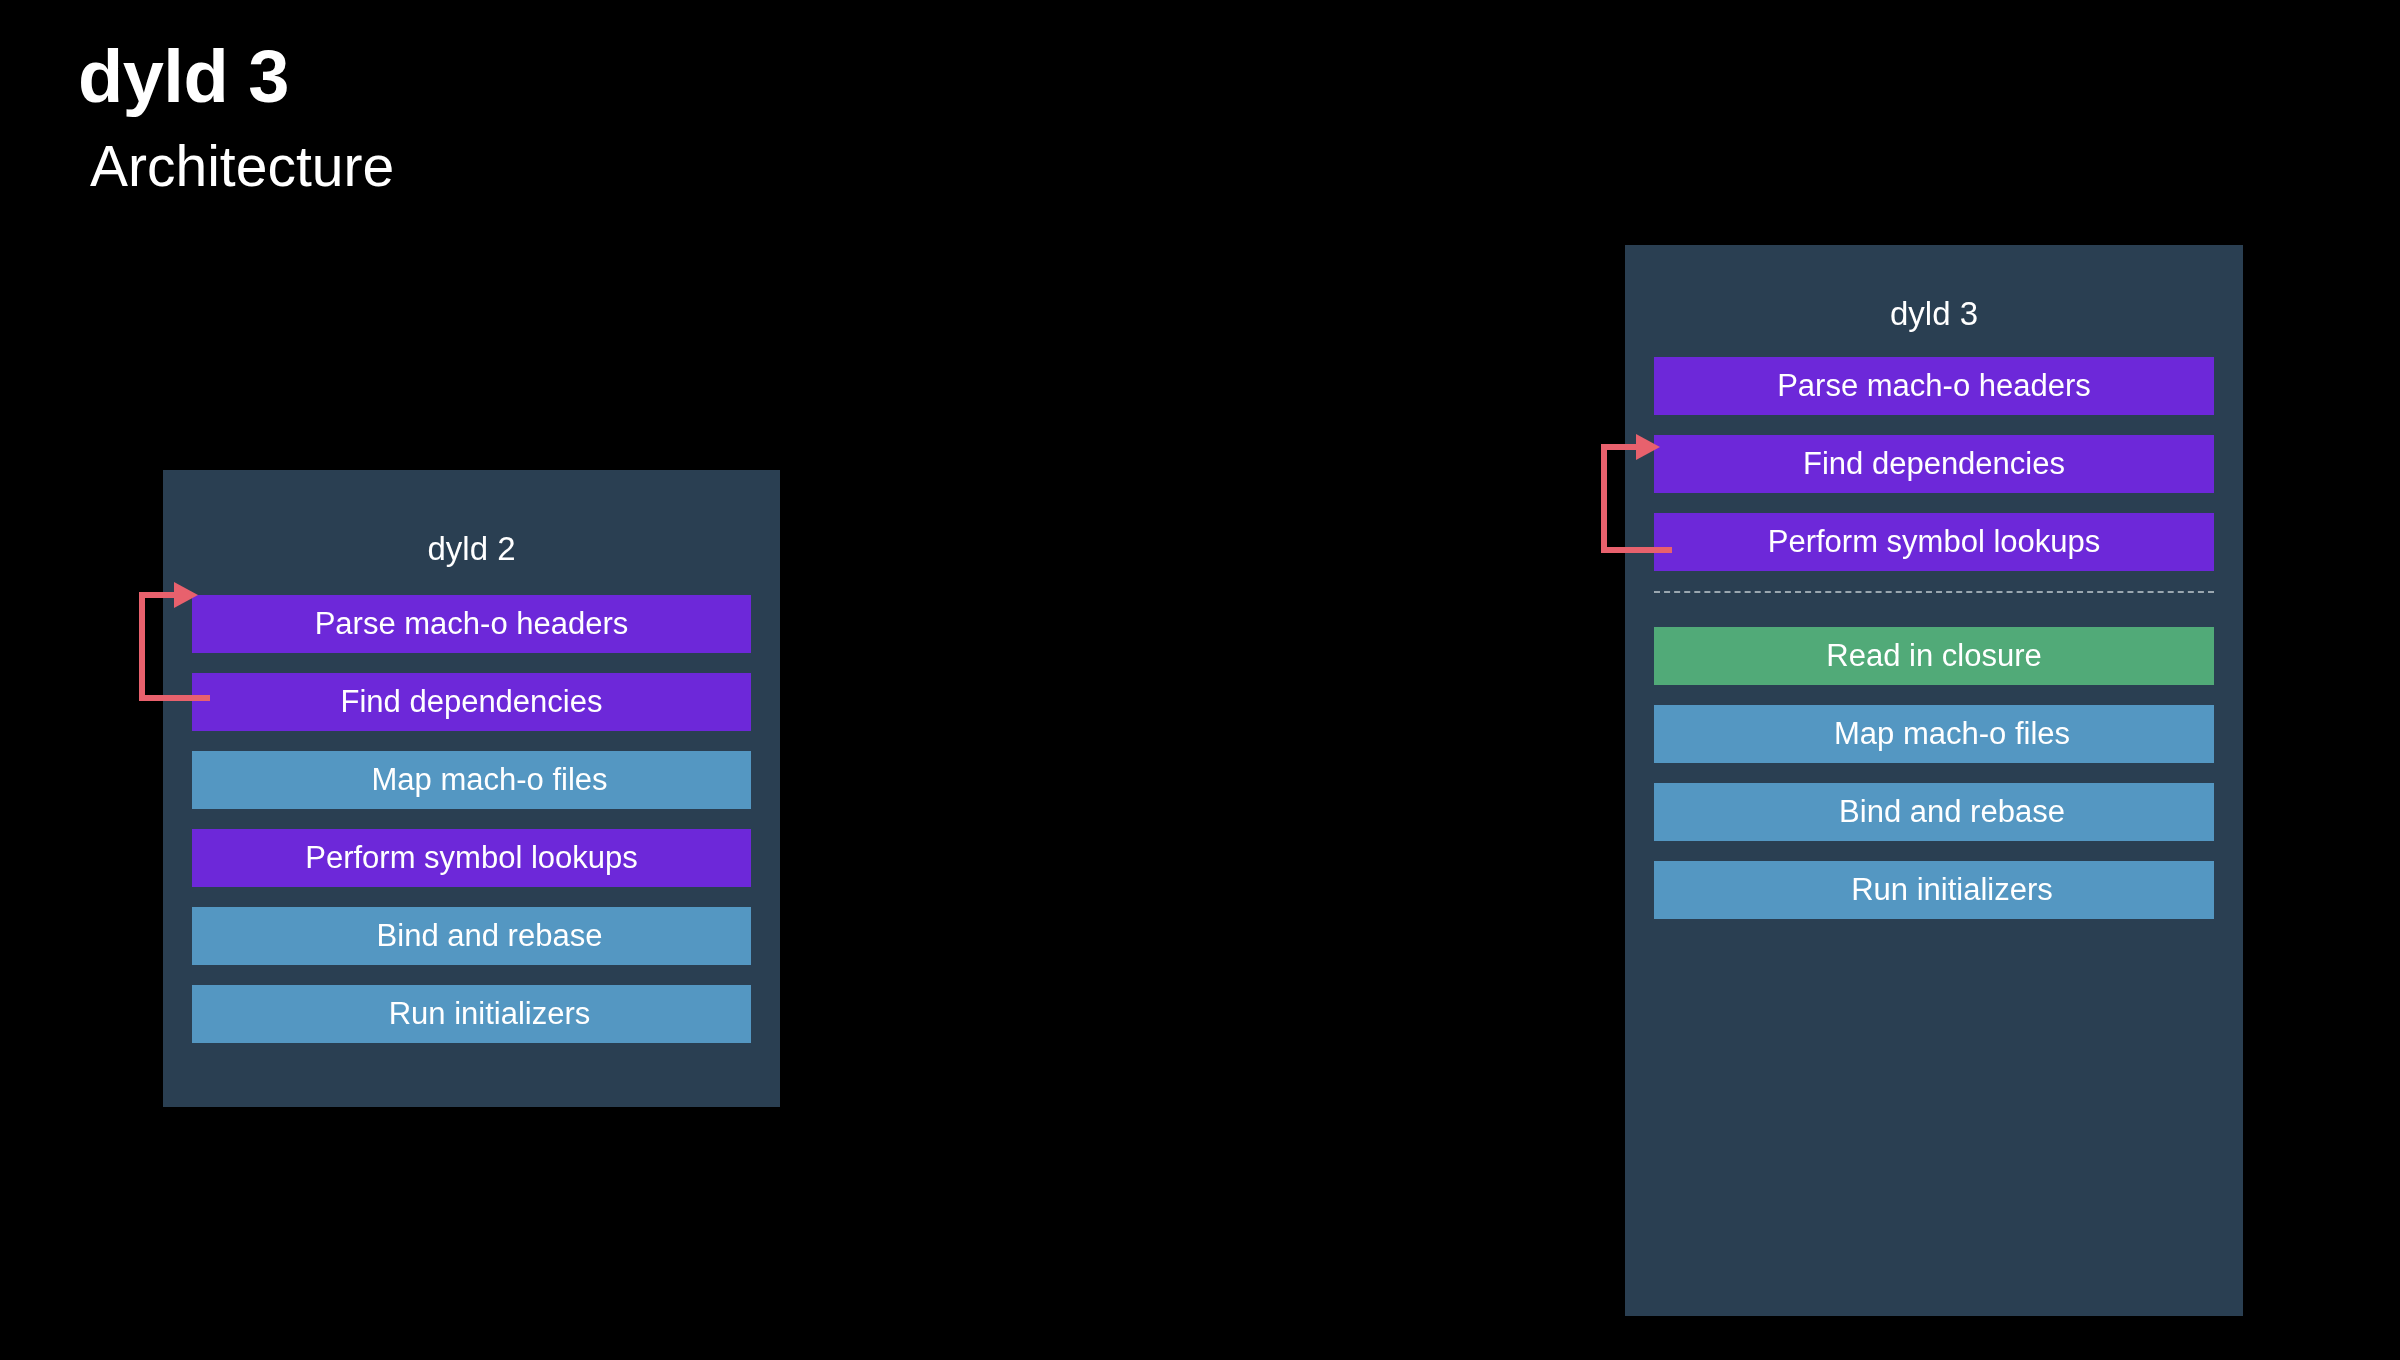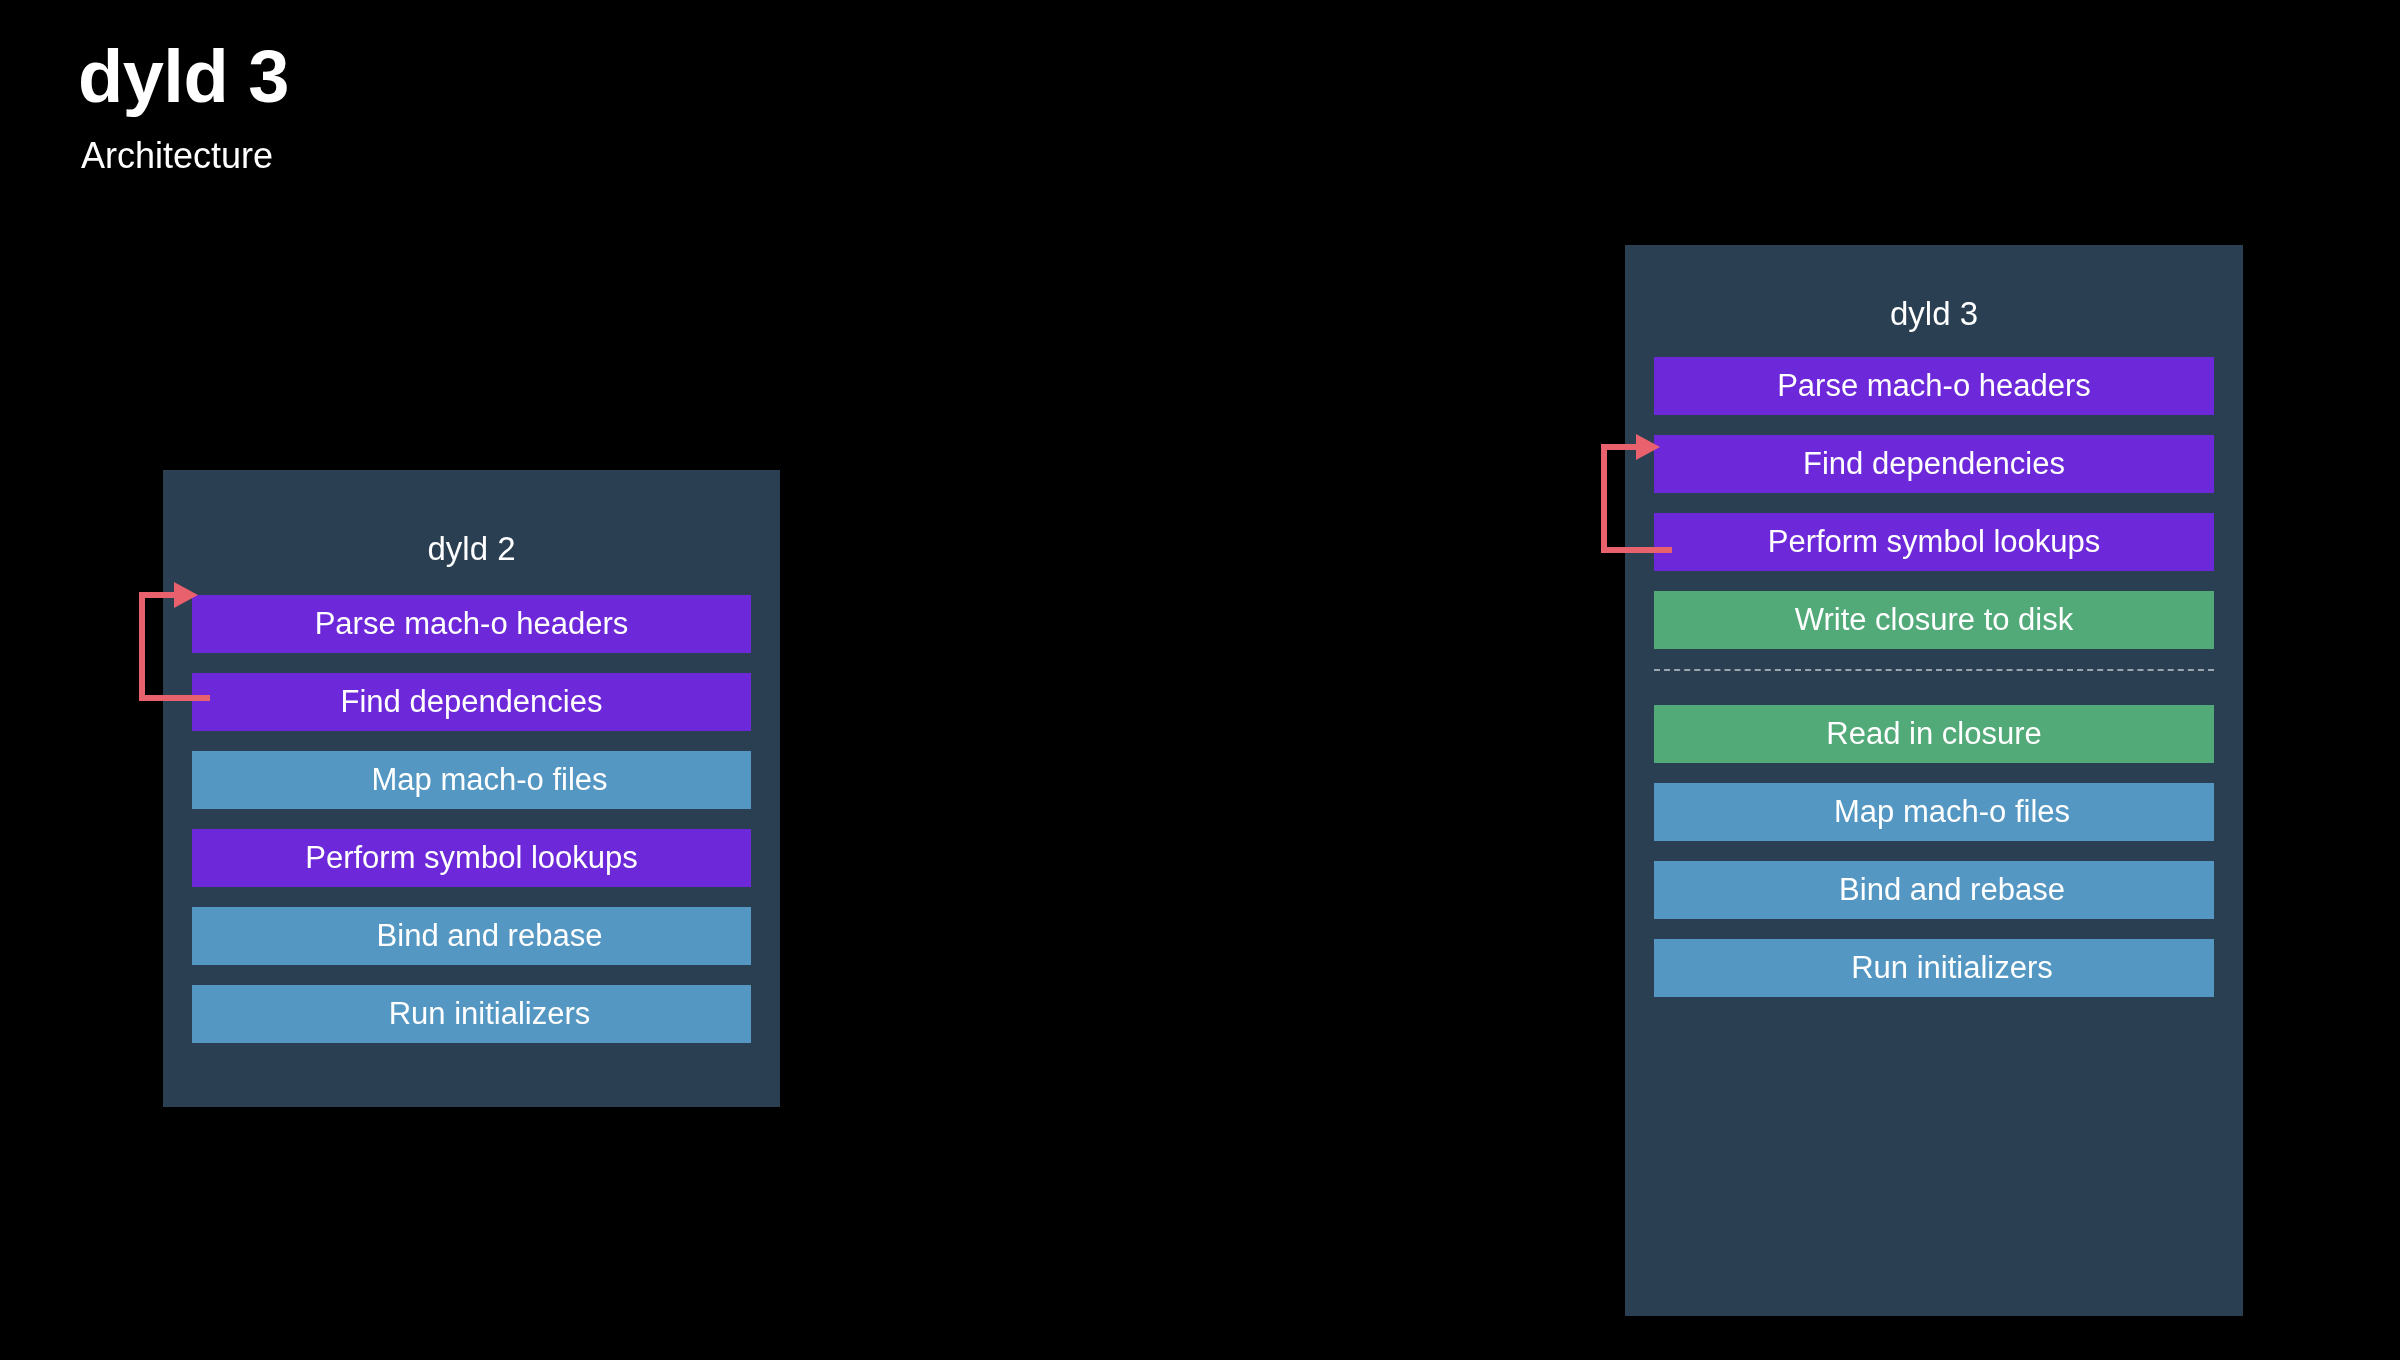--- a/index.html
+++ b/index.html
@@ -26,24 +26,24 @@
   #slide-title {
     color: #ffffff;
     font-size: 74px;
     font-weight: bold;
     line-height: 1.0;
     letter-spacing: -0.5px;
     margin: 0;
   }
   #slide-subtitle {
     color: #ffffff;
-    font-size: 36px;
+    font-size: 57px;
     font-weight: normal;
     line-height: 1.0;
-    margin: 3px;
+    margin: 12px;
     margin-top: 24px;
   }
 
   
   .panel {
     position: absolute;
     background: #2a3f52;
     box-sizing: border-box;
   }
   #panel-dyld2 {
@@ -145,21 +145,20 @@
   <path d="M 80 118 L 12 118 L 12 15 L 48 15" fill="none" stroke="#e8616d" stroke-width="6" stroke-linecap="butt" stroke-linejoin="miter"></path>
   <polygon points="44,2 68,15 44,28" fill="#e8616d"></polygon>
 </svg>
 
 <div class="panel" id="panel-dyld3">
   <div class="panel-title">dyld 3</div>
   <div class="stages" id="stages-dyld3">
       <div class="stage red">Parse mach-o headers</div>
       <div class="stage red">Find dependencies</div>
       <div class="stage red">Perform symbol lookups</div>
-      <div class="stage green">Write closure to disk</div>
       <div class="divider"></div>
       <div class="stage green">Read in closure</div>
       <div class="stage blue">Map mach-o files</div>
       <div class="stage blue">Bind and rebase</div>
       <div class="stage blue">Run initializers</div>
     </div>
 </div>
 
 <svg class="loop-arrow" id="loop-arrow-dyld3" viewBox="0 0 80 130" xmlns="http://www.w3.org/2000/svg">
   <path d="M 80 118 L 12 118 L 12 15 L 48 15" fill="none" stroke="#e8616d" stroke-width="6" stroke-linecap="butt" stroke-linejoin="miter"></path>

